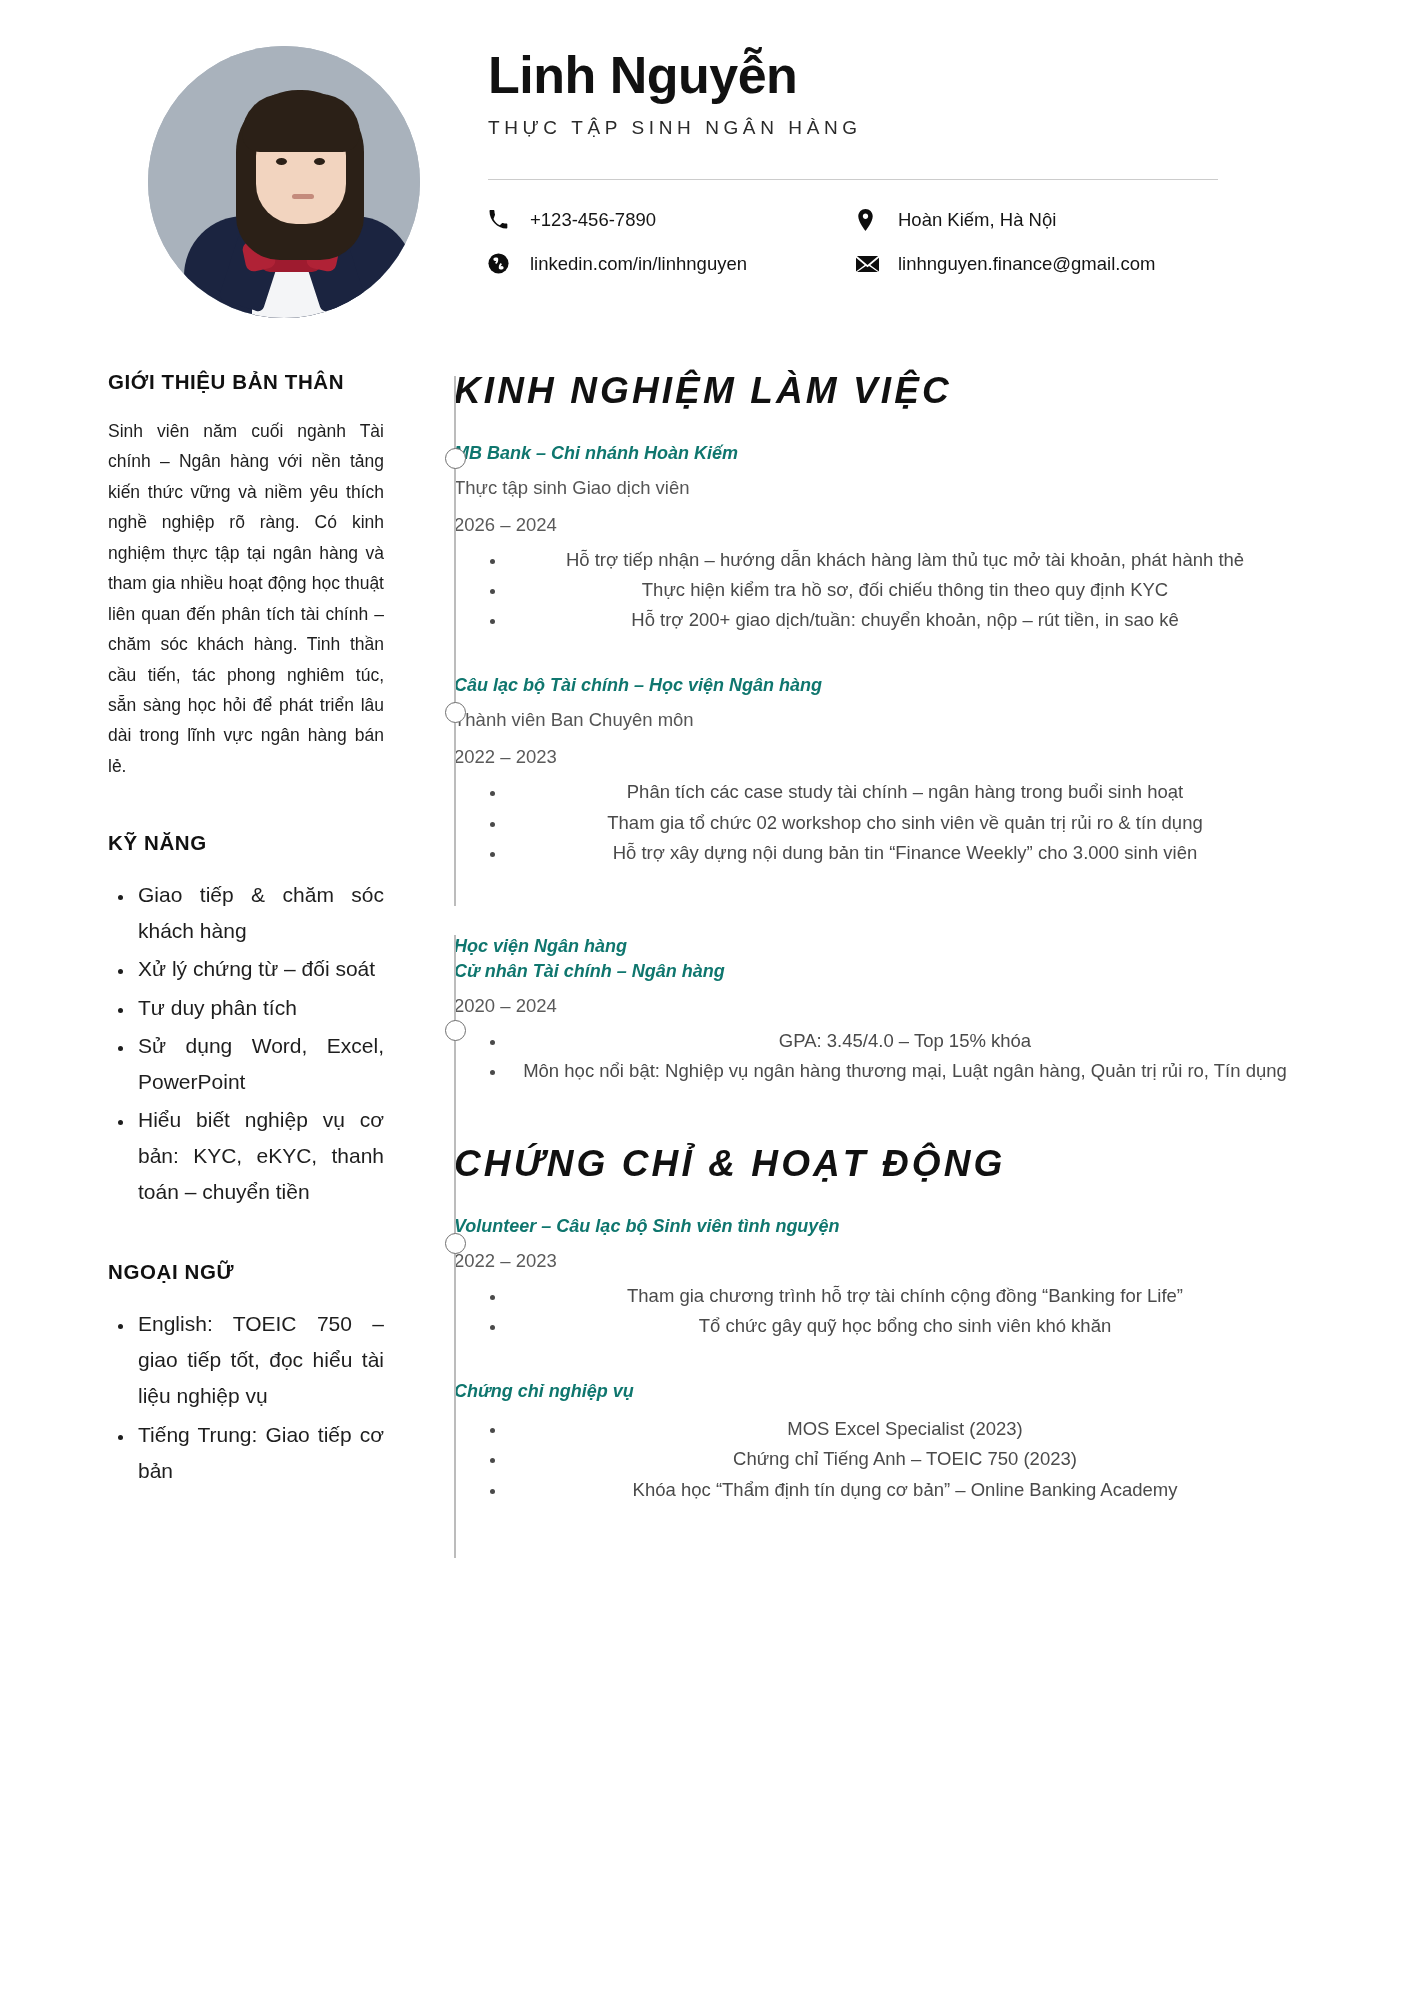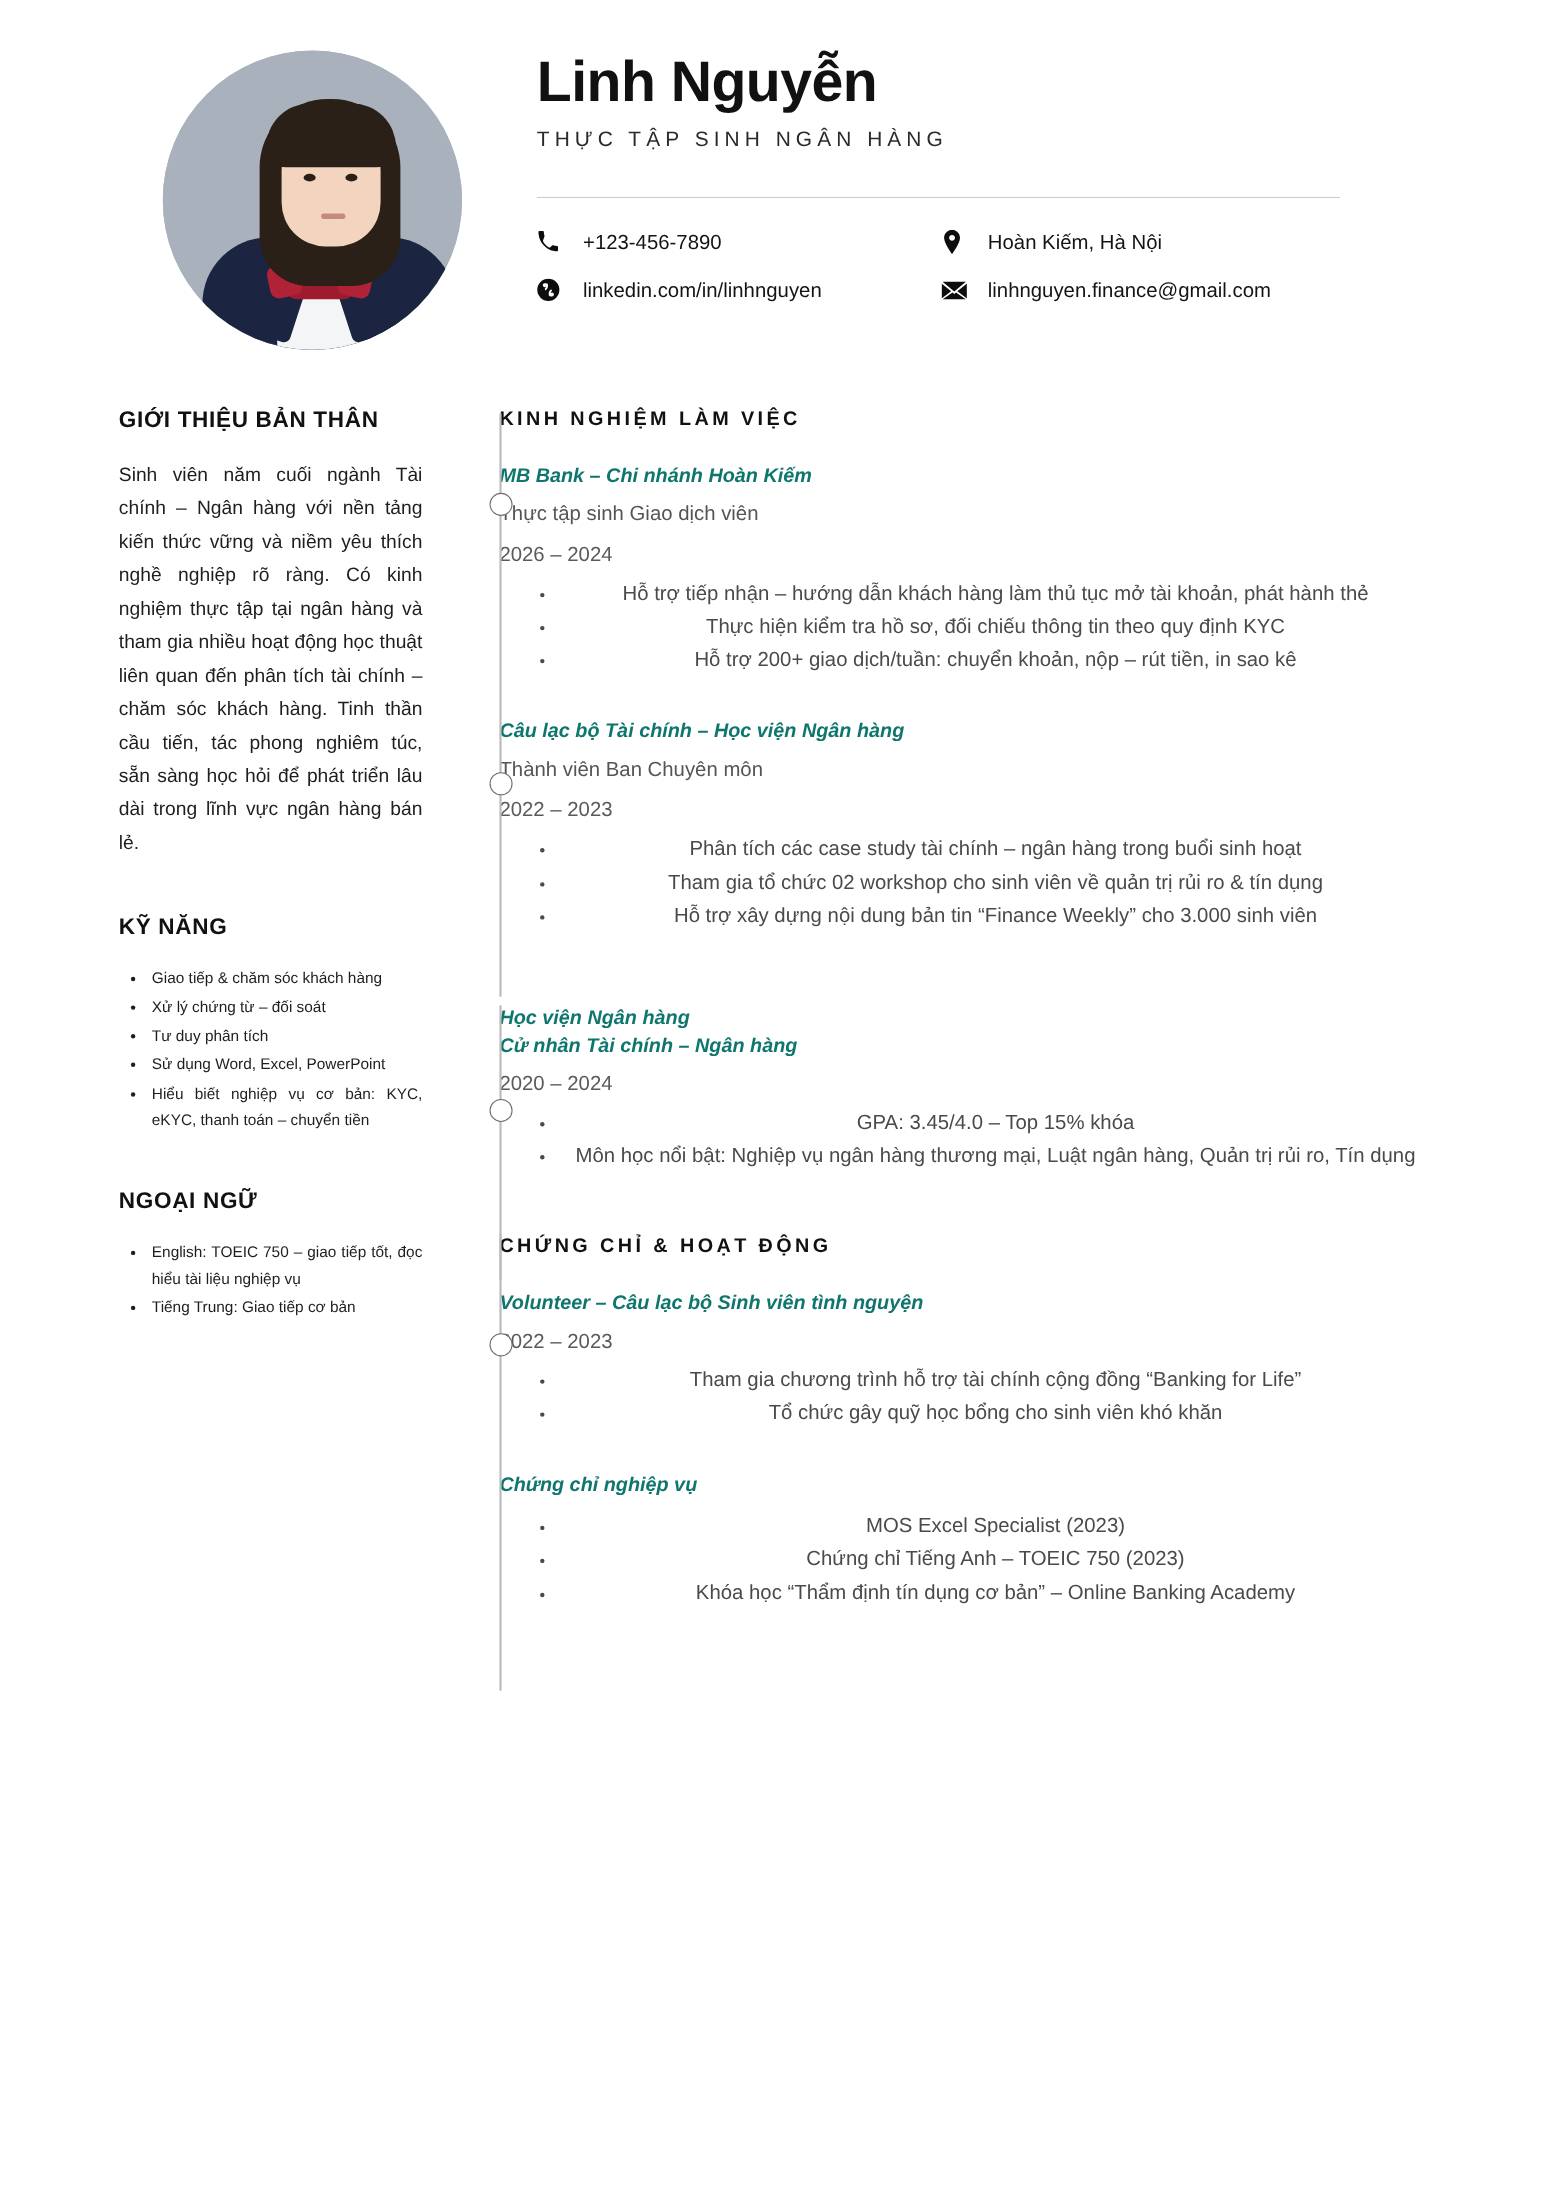--- a/index.html
+++ b/index.html
@@ -151,21 +151,21 @@
   .side-head.sp { margin-top: 50px; }
   .summary {
     font-size: 17.5px;
     line-height: 1.74;
     text-align: justify;
     color: #1e1e1e;
   }
   ul.side-list {
     margin: 0;
     padding-left: 26px;
-    font-size: 14px;
+    font-size: 21px;
     line-height: 1.72;
     color: #1e1e1e;
     text-align: justify;
   }
   ul.side-list li { margin-bottom: 2px; padding-left: 4px; }
   ul.side-list li::marker { font-size: 15px; }
   .tl-line {
     position: absolute;
     left: 0;
     width: 1.6px;
@@ -175,25 +175,26 @@
     position: absolute;
     left: -9.5px;
     width: 21px;
     height: 21px;
     border: 1.6px solid #6f6f6f;
     border-radius: 50%;
     background: #ffffff;
   }
 
   .main-head {
-    font-size: 18px;
+    font-size: 37px;
     font-weight: 700;
     letter-spacing: 3.1px;
     color: #111;
     margin: 0 0 30px 0;
+    font-style: italic;
   }
   .entry { margin-bottom: 6px; }
   .entry-title {
     font-size: 18px;
     font-weight: 700;
     color: #0f766e;
     line-height: 1.28;
     margin-bottom: 12px;
     font-style: italic;
   }

